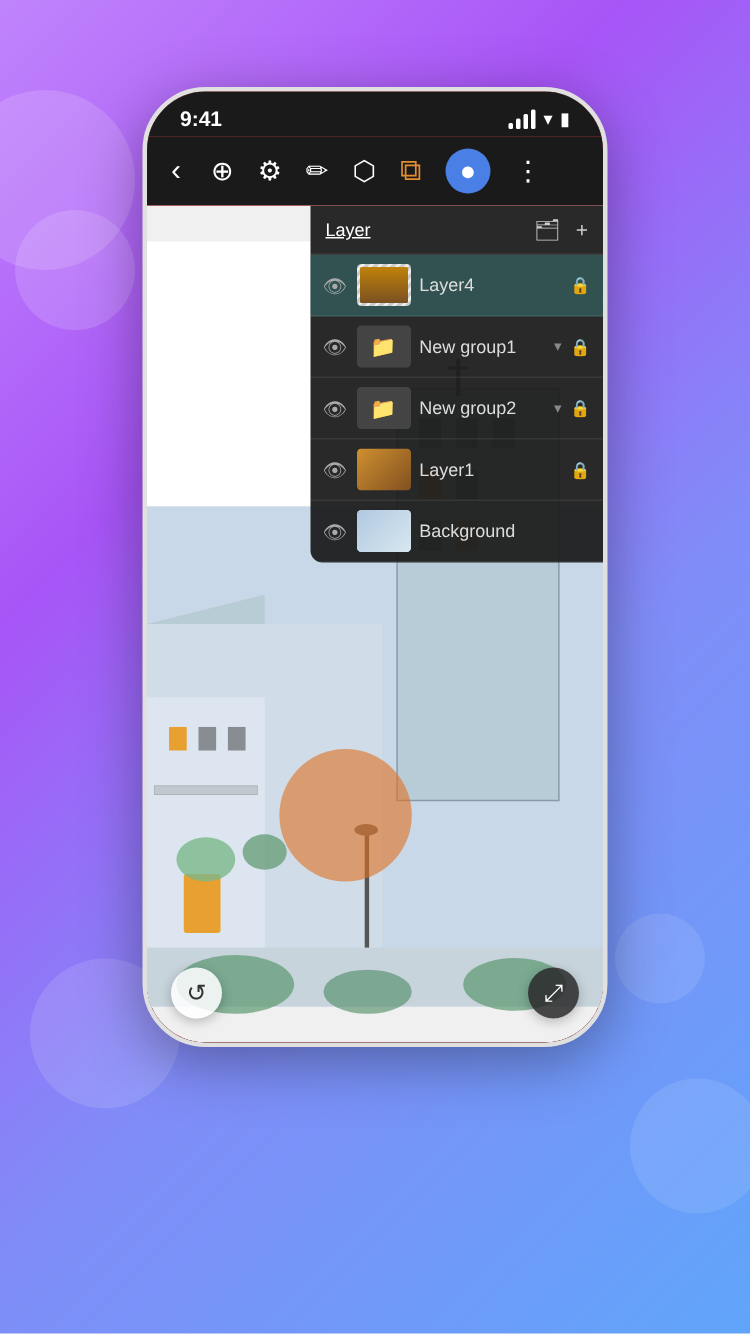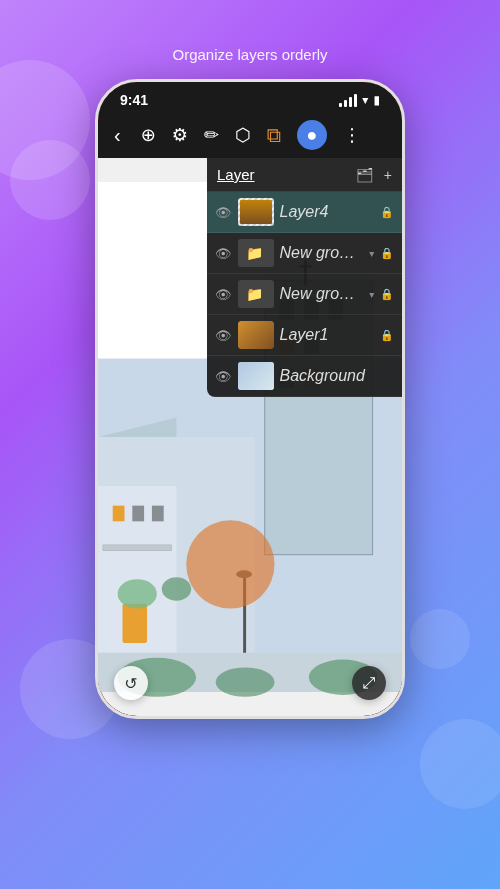--- a/index.html
+++ b/index.html
@@ -170,21 +170,21 @@
     .layer-panel-header {
       display: flex;
       align-items: center;
       justify-content: space-between;
       padding: 8px 10px;
       border-bottom: 1px solid rgba(255,255,255,0.1);
     }
 
     .layer-panel-title {
       color: #fff;
-      font-size: 15px;
+      font-size: 12px;
       font-weight: 500;
       text-decoration: underline;
     }
 
     .layer-panel-actions {
       display: flex;
       gap: 10px;
       align-items: center;
     }
 
@@ -231,26 +231,25 @@
       color: #aaa;
       font-size: 14px;
     }
 
     .thumb-bg {
       background: linear-gradient(135deg, #b0c4de, #dce8f0);
     }
 
     .layer-name {
       color: #ddd;
-      font-size: 16px;
+      font-size: 12px;
       flex: 1;
       white-space: nowrap;
       overflow: hidden;
       text-overflow: ellipsis;
-      font-style: italic;
     }
 
     .layer-chevron {
       color: #888;
       font-size: 10px;
     }
 
     .lock-icon {
       color: #888;
       font-size: 11px;
@@ -301,21 +300,20 @@
 </head>
 <body>
 
 <div class="blob blob-1"></div>
 <div class="blob blob-2"></div>
 <div class="blob blob-3"></div>
 <div class="blob blob-4"></div>
 <div class="blob blob-5"></div>
 
 <div class="header-section">
-  <div class="page-subtitle">Organize layers orderly</div>
 </div>
 
 <div class="phone-frame">
   <div class="phone-screen">
 
     <div class="status-bar">
       <span class="status-time">9:41</span>
       <div class="status-icons">
         <div class="signal-bars">
           <div class="bar" style="height:4px"></div>

